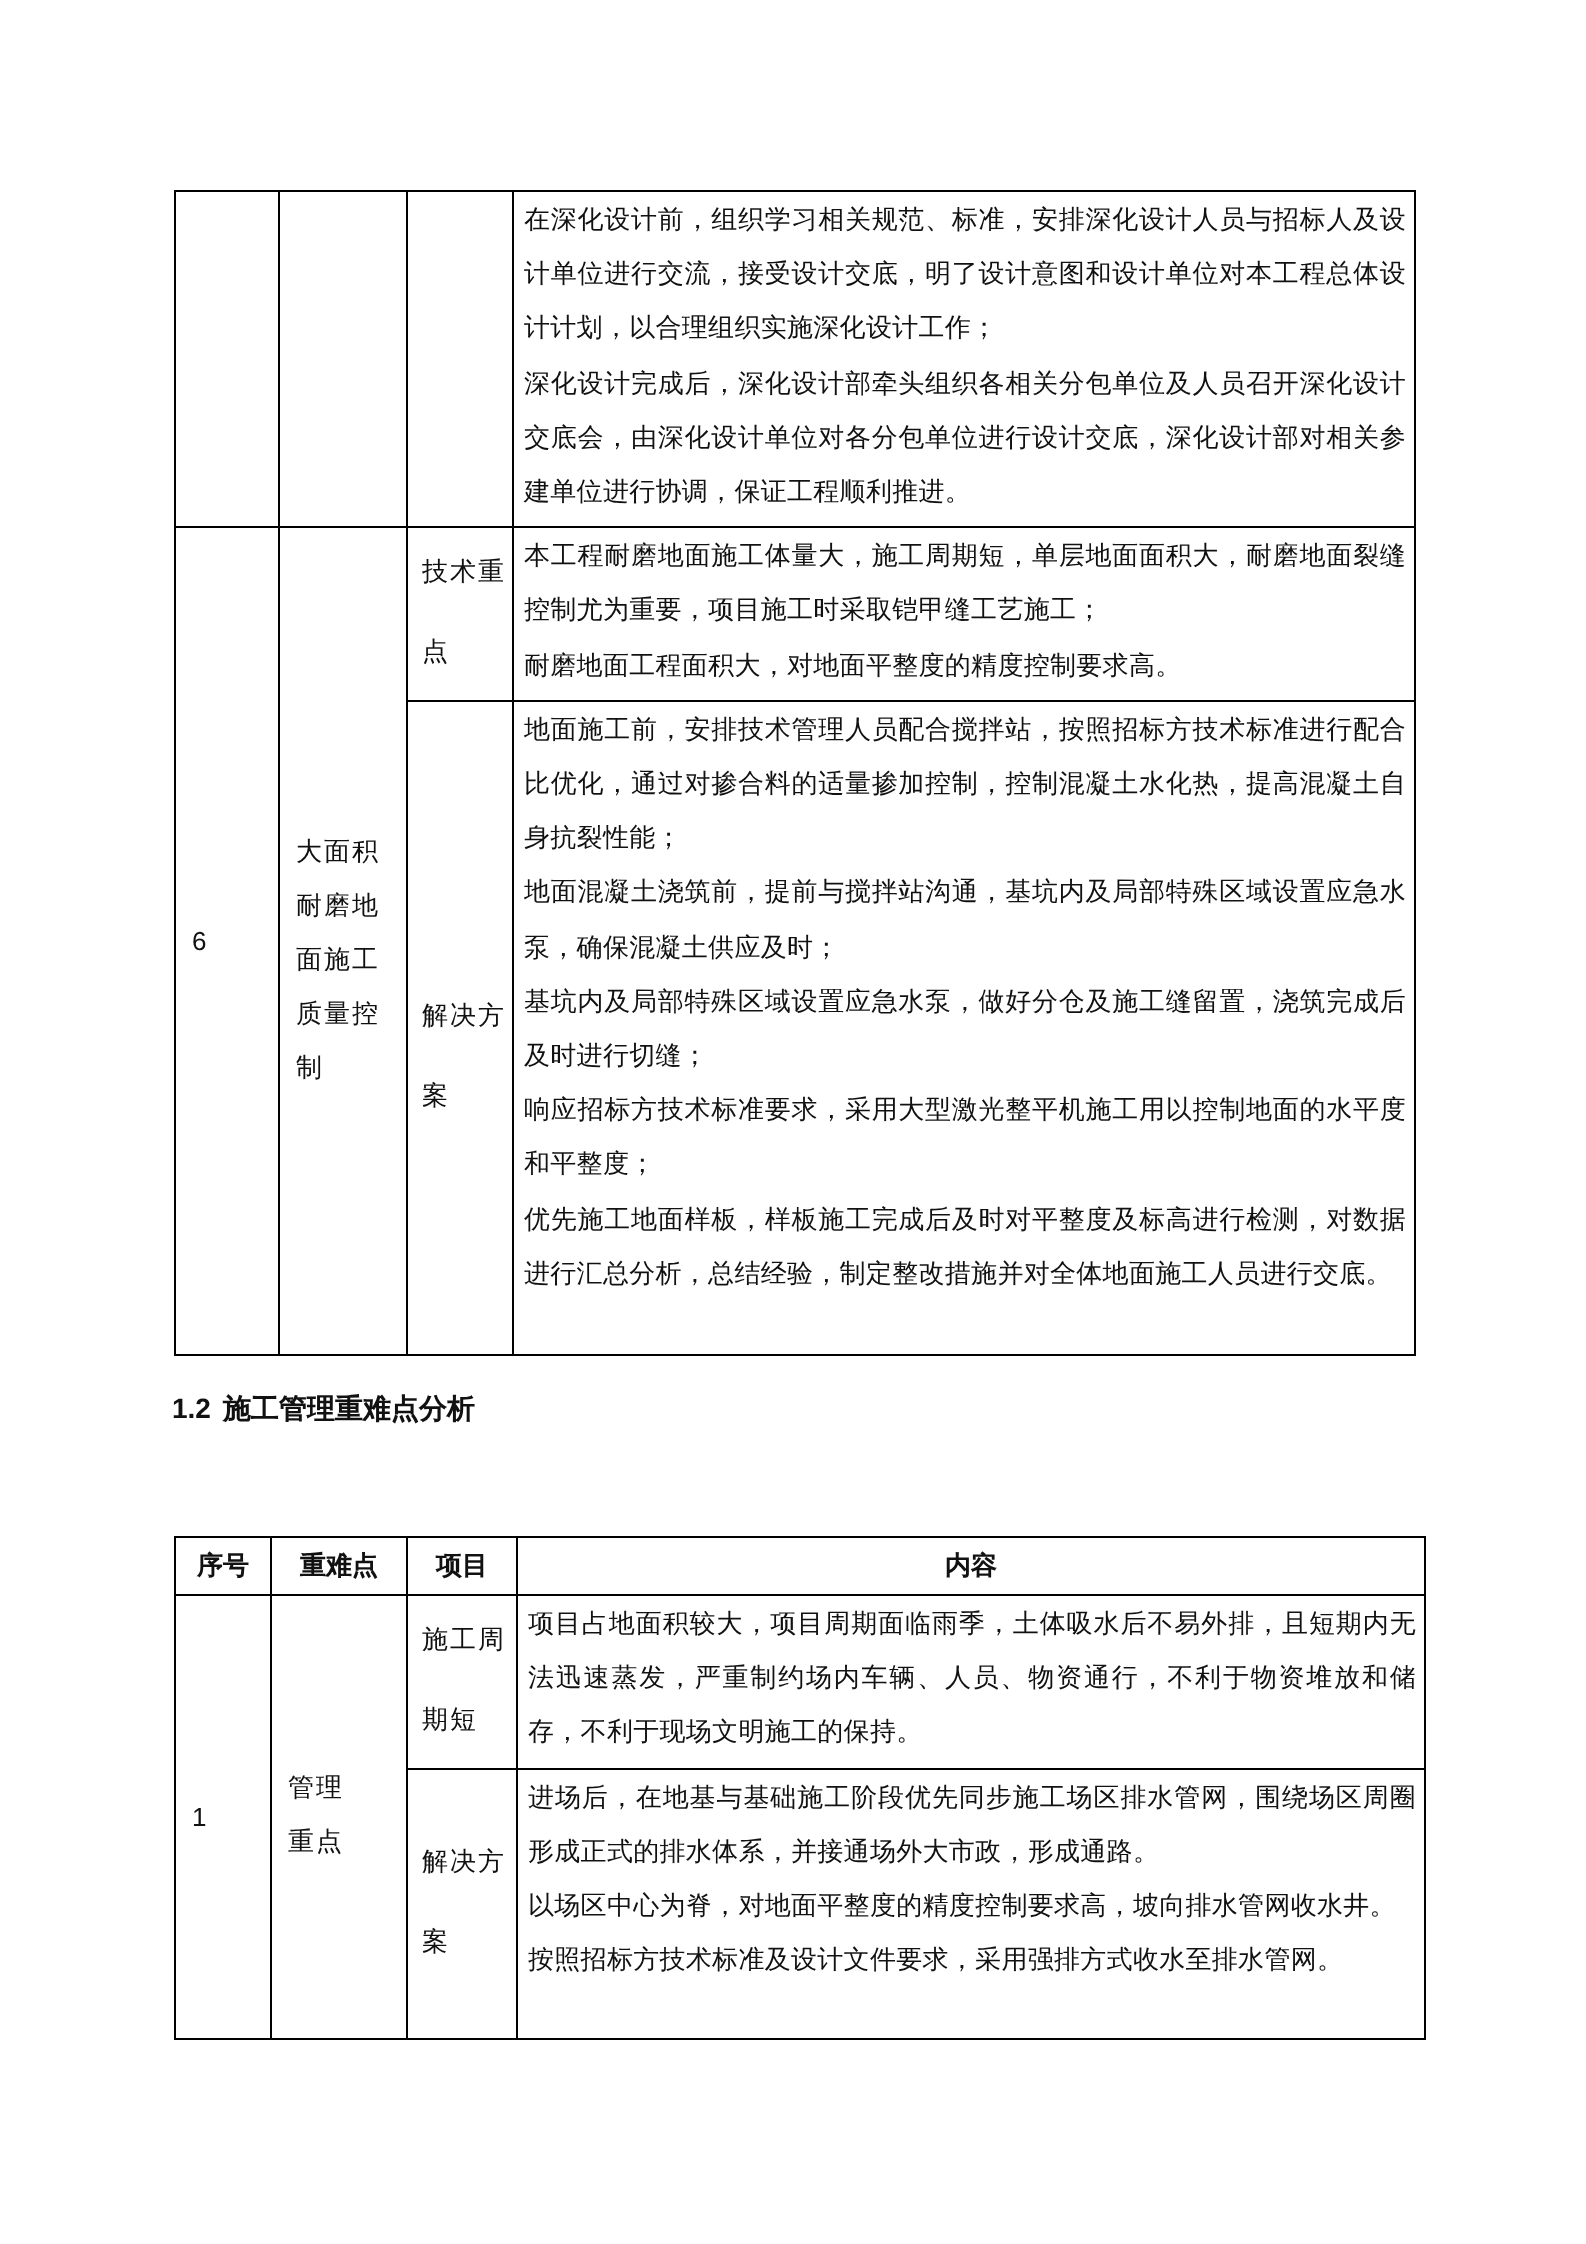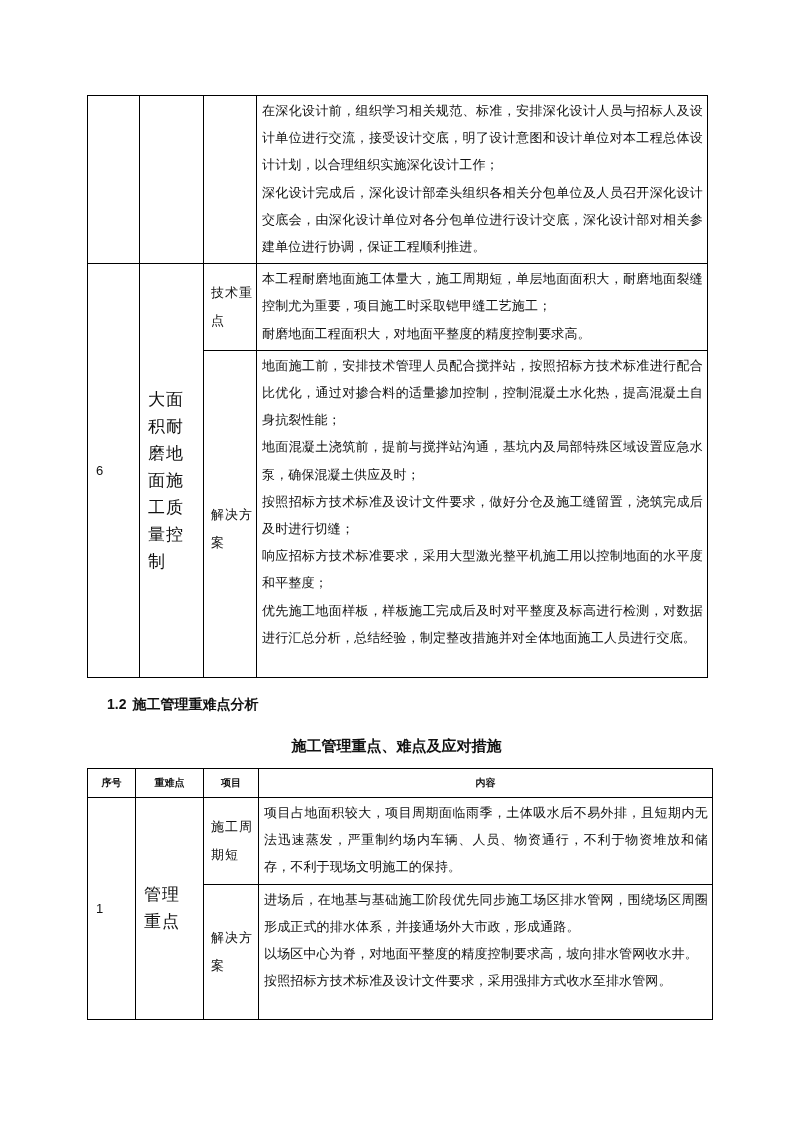--- a/index.html
+++ b/index.html
@@ -33,52 +33,52 @@
     }
     #t1 { left: 87px; top: 95px; width: 620px; }
     #t2 { left: 87px; top: 768px; width: 625px; }
 
     .cell-num {
       font-family: "Liberation Sans", "DejaVu Sans", sans-serif;
       font-size: 13px;
       padding-left: 8px !important;
     }
     .cell-key {
-      font-size: 17px;
+      font-size: 13px;
       line-height: 27px;
       padding-left: 8px !important;
       padding-right: 4px !important;
       letter-spacing: 1px;
     }
     .cell-item {
       font-size: 13px;
-      line-height: 28px;
+      line-height: 40px;
       padding-left: 7px !important;
       letter-spacing: 1px;
     }
     .cell-content {
       font-size: 13px;
       line-height: 27.2px;
       padding: 1px 4px 3px 5px !important;
       vertical-align: top !important;
       letter-spacing: 0.15px;
       text-align: justify;
     }
     .cell-content p {
       margin: 0;
     }
     .hdr th {
       font-family: "DejaVu Sans", "Liberation Sans", sans-serif;
       font-weight: bold;
-      font-size: 10px;
+      font-size: 13px;
       height: 28px;
     }
     .section-heading {
       position: absolute;
-      left: 107px;
+      left: 86px;
       top: 696px;
       font-family: "DejaVu Sans", "Liberation Sans", sans-serif;
       font-weight: bold;
       font-size: 14px;
       margin: 0;
     }
     .section-heading .num {
       font-family: "Liberation Sans", "DejaVu Sans", sans-serif;
       margin-right: 6px;
     }
@@ -123,31 +123,30 @@
       <td class="cell-content">
         <p>本工程耐磨地面施工体量大，施工周期短，单层地面面积大，耐磨地面裂缝控制尤为重要，项目施工时采取铠甲缝工艺施工；</p>
         <p>耐磨地面工程面积大，对地面平整度的精度控制要求高。</p>
       </td>
     </tr>
     <tr style="height:327px">
       <td class="cell-item" style="padding-top:30px !important;">解决方案</td>
       <td class="cell-content">
         <p>地面施工前，安排技术管理人员配合搅拌站，按照招标方技术标准进行配合比优化，通过对掺合料的适量掺加控制，控制混凝土水化热，提高混凝土自身抗裂性能；</p>
         <p>地面混凝土浇筑前，提前与搅拌站沟通，基坑内及局部特殊区域设置应急水泵，确保混凝土供应及时；</p>
-        <p>按照招标方技术标准及设计文件要求，做好分仓及施工缝留置，浇筑完成后及时进行切缝；</p>
+        <p>基坑内及局部特殊区域设置应急水泵，做好分仓及施工缝留置，浇筑完成后及时进行切缝；</p>
         <p>响应招标方技术标准要求，采用大型激光整平机施工用以控制地面的水平度和平整度；</p>
         <p>优先施工地面样板，样板施工完成后及时对平整度及标高进行检测，对数据进行汇总分析，总结经验，制定整改措施并对全体地面施工人员进行交底。</p>
       </td>
     </tr>
   </tbody>
     </table>
 
   <h2 class="section-heading"><span class="num">1.2</span><span>施工管理重难点分析</span></h2>
 
-  <h3 class="table-caption">施工管理重点、难点及应对措施</h3>
 
   <table id="t2" class="doc">
     <colgroup>
       <col style="width:48px">
       <col style="width:68px">
       <col style="width:55px">
       <col style="width:454px">
     </colgroup>
     <tbody>
         <tr class="hdr">

